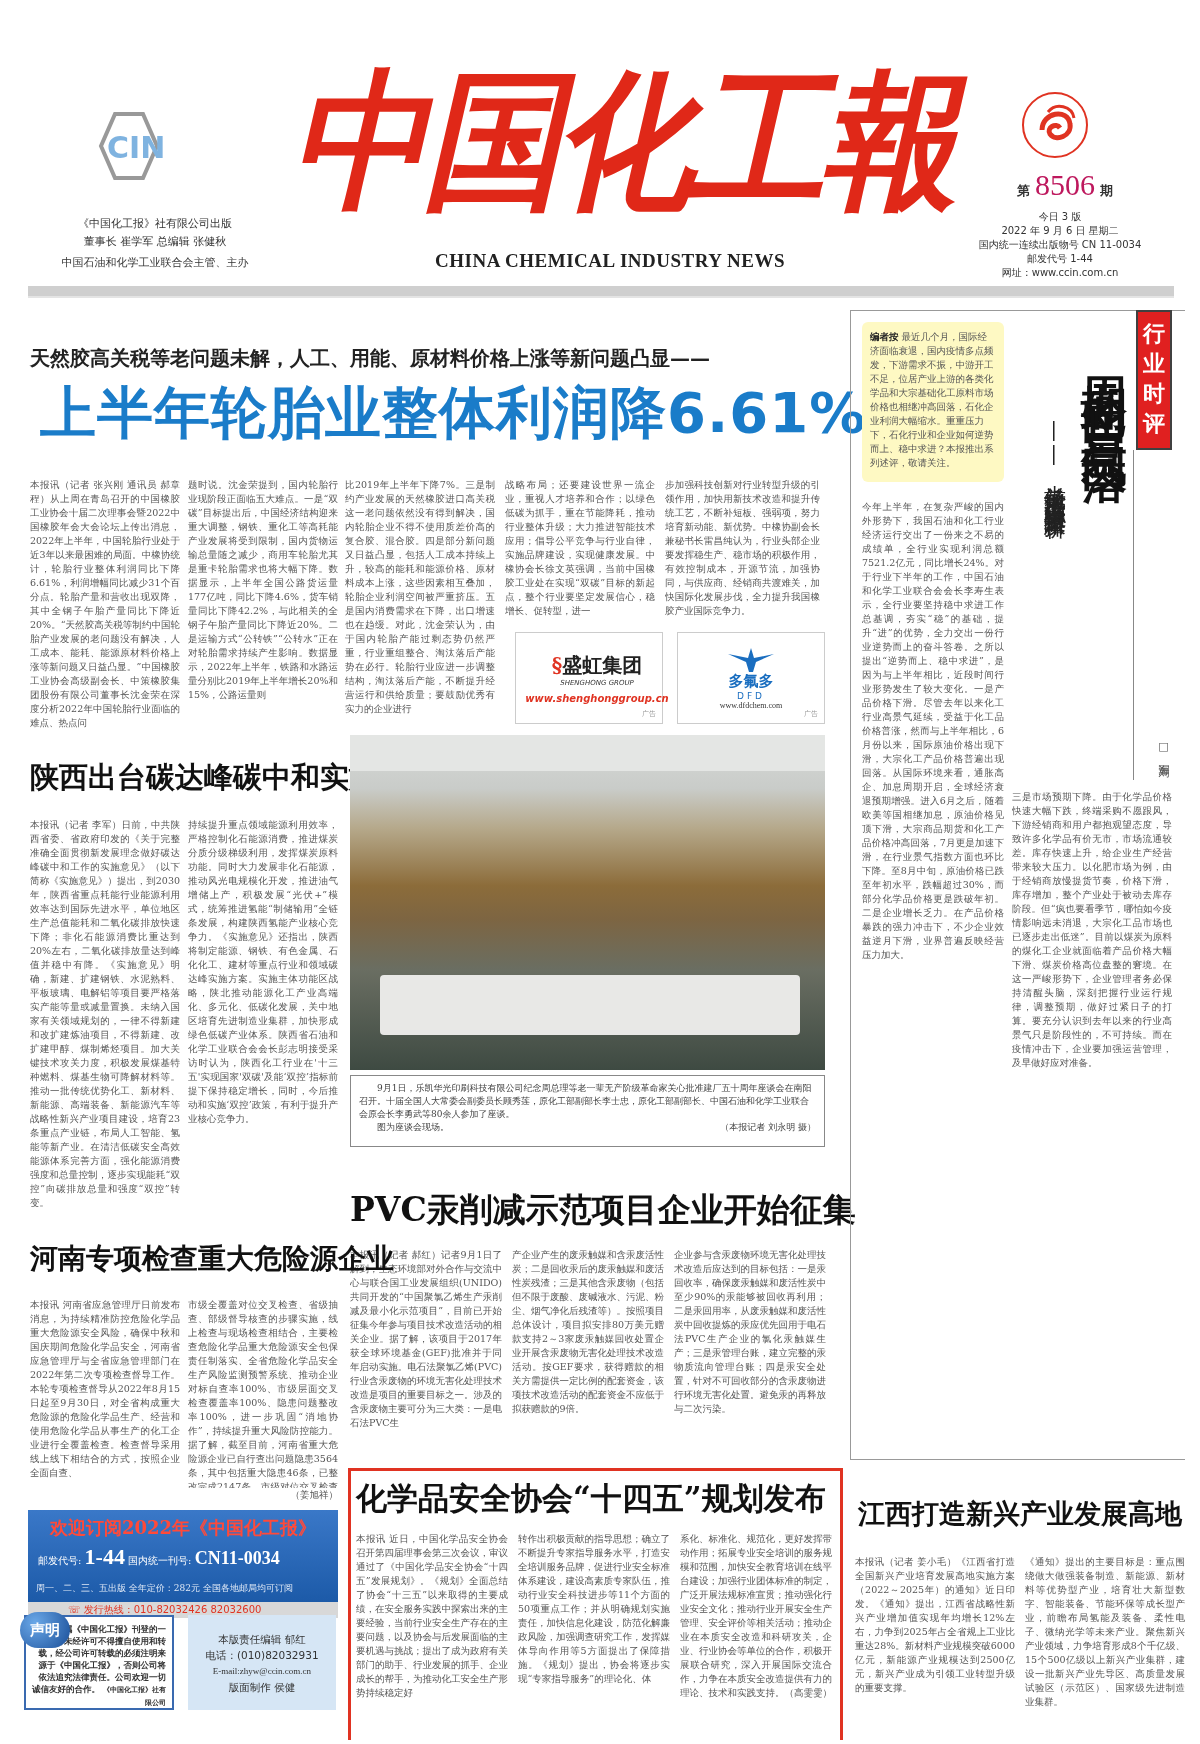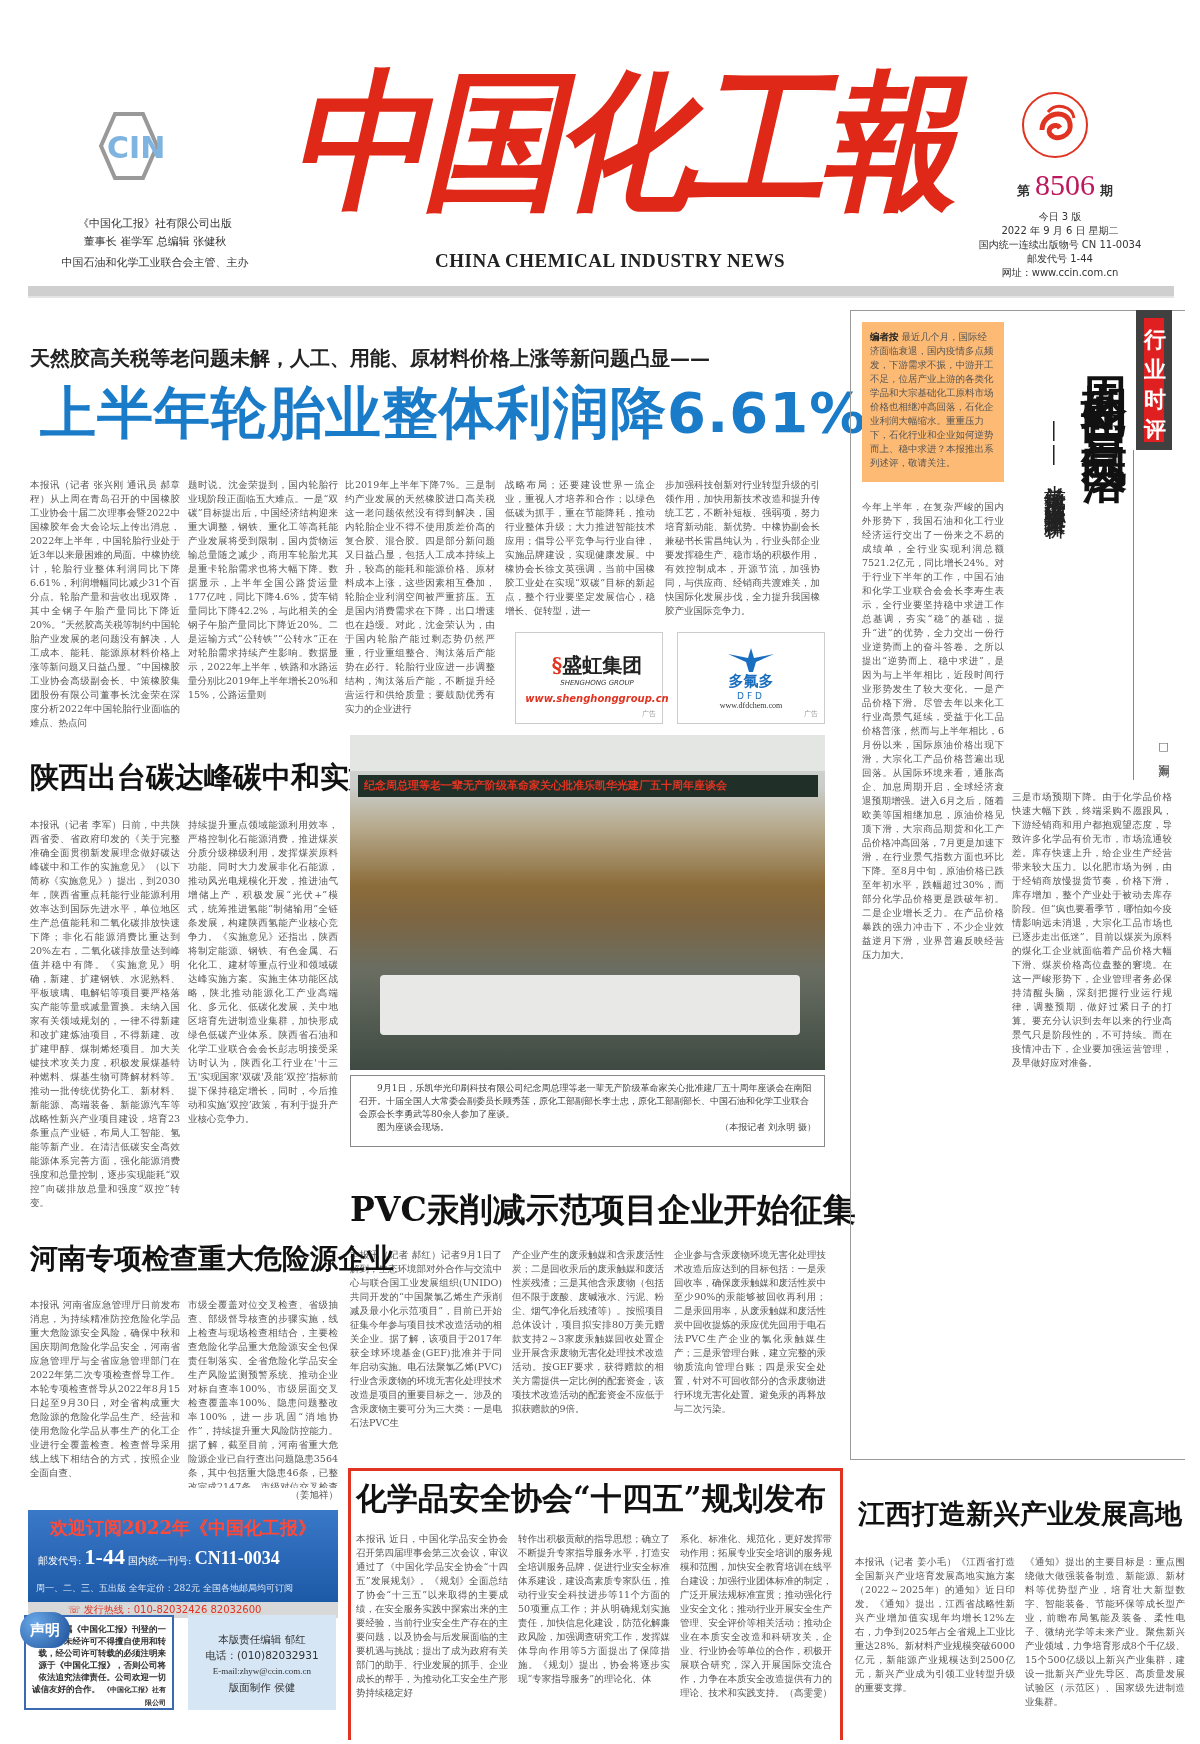--- a/index.html
+++ b/index.html
@@ -33,23 +33,23 @@
   .section-head { font-family: "DejaVu Sans", sans-serif; font-weight: bold; color: #111; white-space: nowrap; }
 
   .photo { left: 350px; top: 735px; width: 475px; height: 335px; background: linear-gradient(#d8dad8 0%, #c9ccc9 16%, #b5a88a 28%, #8c6c3a 45%, #7d6542 55%, #6a6e62 70%, #3e4a42 100%); overflow: hidden; }
   .photo .banner { position: absolute; left: 8px; top: 40px; width: 460px; height: 22px; background: #203028; color: #e03322; font-size: 11px; font-weight: bold; line-height: 22px; white-space: nowrap; overflow: hidden; padding-left: 6px; }
   .photo .ceiling { position: absolute; left: 0; top: 0; width: 100%; height: 36px; background: #e4e6e4; }
   .photo .table { position: absolute; left: 30px; top: 240px; width: 420px; height: 60px; background: #e8e8e6; border-radius: 4px; }
   .caption-box { left: 350px; top: 1075px; width: 475px; height: 72px; border: 1px solid #888; padding: 6px 8px; font-size: 9px; line-height: 13px; color: #444; }
 
   
   .right-box { left: 850px; top: 310px; width: 335px; height: 1150px; border: 1px solid #999; border-right: none; }
-  .editor-note { left: 862px; top: 322px; width: 142px; height: 160px; background: #fdba74; padding: 8px; font-size: 9.5px; line-height: 14px; color: #555; }
+  .editor-note { left: 862px; top: 322px; width: 142px; height: 160px; background: #fef9c3; padding: 8px; font-size: 9.5px; line-height: 14px; color: #555; border-radius: 6px; }
   .editor-note b { color: #222; }
-  .red-tag { left: 1136px; top: 310px; width: 36px; height: 140px; background: #e02020; border: 8px solid #404040; color: #fff; font-size: 22px; font-weight: bold; text-align: center; line-height: 30px; padding-top: 6px; }
+  .red-tag { left: 1136px; top: 310px; width: 36px; height: 140px; background: #e02020; border: 2px solid #404040; color: #fff; font-size: 22px; font-weight: bold; text-align: center; line-height: 30px; padding-top: 6px; }
   .vert-title { left: 1075px; top: 340px; width: 60px; writing-mode: vertical-rl; font-size: 46px; font-weight: bold; color: #111; letter-spacing: 8px; line-height: 60px; }
   .vert-sub { left: 1040px; top: 340px; width: 30px; writing-mode: vertical-rl; font-family: "DejaVu Sans", sans-serif; font-size: 22px; color: #222; letter-spacing: 2px; line-height: 30px; }
   .vert-sep { left: 1133px; top: 450px; width: 1px; height: 330px; background: #888; }
   .author { left: 1150px; top: 740px; width: 20px; writing-mode: vertical-rl; font-size: 11px; color: #555; }
 
   .red-frame { left: 348px; top: 1468px; width: 495px; height: 272px; border: 3px solid #e03322; border-bottom: none; border-top-width: 3px; }
 
   .sub-banner { left: 28px; top: 1510px; width: 310px; height: 92px; background: linear-gradient(#3a78c8, #1c5aa8); color: #fff; }
   .sub-banner .t1 { position: absolute; left: 10px; top: 6px; width: 290px; text-align: center; font-size: 18px; font-weight: bold; color: #ff4a3a; white-space: nowrap; }
   .sub-banner .t2 { position: absolute; left: 10px; top: 34px; width: 300px; font-size: 10px; white-space: nowrap; }
@@ -119,21 +119,20 @@
   <div style="font-size:8px;color:#333;font-family:'Liberation Serif',serif;">www.dfdchem.com</div>
   <span class="ad-tag">广告</span>
 </div>
 
 <div class="abs section-head" style="left:30px;top:758px;font-size:29px;">陕西出台碳达峰碳中和实施意见</div>
 <div class="abs col-text" style="left:30px;top:818px;width:150px;height:395px;">本报讯（记者 李军）日前，中共陕西省委、省政府印发的《关于完整准确全面贯彻新发展理念做好碳达峰碳中和工作的实施意见》（以下简称《实施意见》）提出，到2030年，陕西省重点耗能行业能源利用效率达到国际先进水平，单位地区生产总值能耗和二氧化碳排放快速下降；非化石能源消费比重达到20%左右，二氧化碳排放量达到峰值并稳中有降。《实施意见》明确，新建、扩建钢铁、水泥熟料、平板玻璃、电解铝等项目要严格落实产能等量或减量置换。未纳入国家有关领域规划的，一律不得新建和改扩建炼油项目，不得新建、改扩建甲醇、煤制烯烃项目。加大关键技术攻关力度，积极发展煤基特种燃料、煤基生物可降解材料等。推动一批传统优势化工、新材料、新能源、高端装备、新能源汽车等战略性新兴产业项目建设，培育23条重点产业链，布局人工智能、氢能等新产业。在清洁低碳安全高效能源体系完善方面，强化能源消费强度和总量控制，逐步实现能耗“双控”向碳排放总量和强度“双控”转变。</div>
 <div class="abs col-text" style="left:188px;top:818px;width:150px;height:395px;">持续提升重点领域能源利用效率，严格控制化石能源消费，推进煤炭分质分级梯级利用，发挥煤炭原料功能。同时大力发展非化石能源，推动风光电规模化开发，推进油气增储上产，积极发展“光伏+”模式，统筹推进氢能“制储输用”全链条发展，构建陕西氢能产业核心竞争力。《实施意见》还指出，陕西将制定能源、钢铁、有色金属、石化化工、建材等重点行业和领域碳达峰实施方案。实施主体功能区战略，陕北推动能源化工产业高端化、多元化、低碳化发展，关中地区培育先进制造业集群，加快形成绿色低碳产业体系。陕西省石油和化学工业联合会会长彭志明接受采访时认为，陕西化工行业在'十三五'实现国家'双碳'及能‘双控’指标前提下保持稳定增长，同时，今后推动和实施‘双控’政策，有利于提升产业核心竞争力。</div>
 
 <div class="abs photo">
   <div class="ceiling"></div>
-  <div class="banner">纪念周总理等老一辈无产阶级革命家关心批准乐凯华光建厂五十周年座谈会</div>
   <div class="table"></div>
 </div>
 <div class="abs caption-box">
   <div style="text-indent:2em;">9月1日，乐凯华光印刷科技有限公司纪念周总理等老一辈无产阶级革命家关心批准建厂五十周年座谈会在南阳召开。十届全国人大常委会副委员长顾秀莲，原化工部副部长李士忠，原化工部副部长、中国石油和化学工业联合会原会长李勇武等80余人参加了座谈。</div>
   <div style="display:flex;justify-content:space-between;padding-left:2em;">
     <span>图为座谈会现场。</span>
     <span>（本报记者 刘永明 摄）</span>
   </div>
 </div>
 

